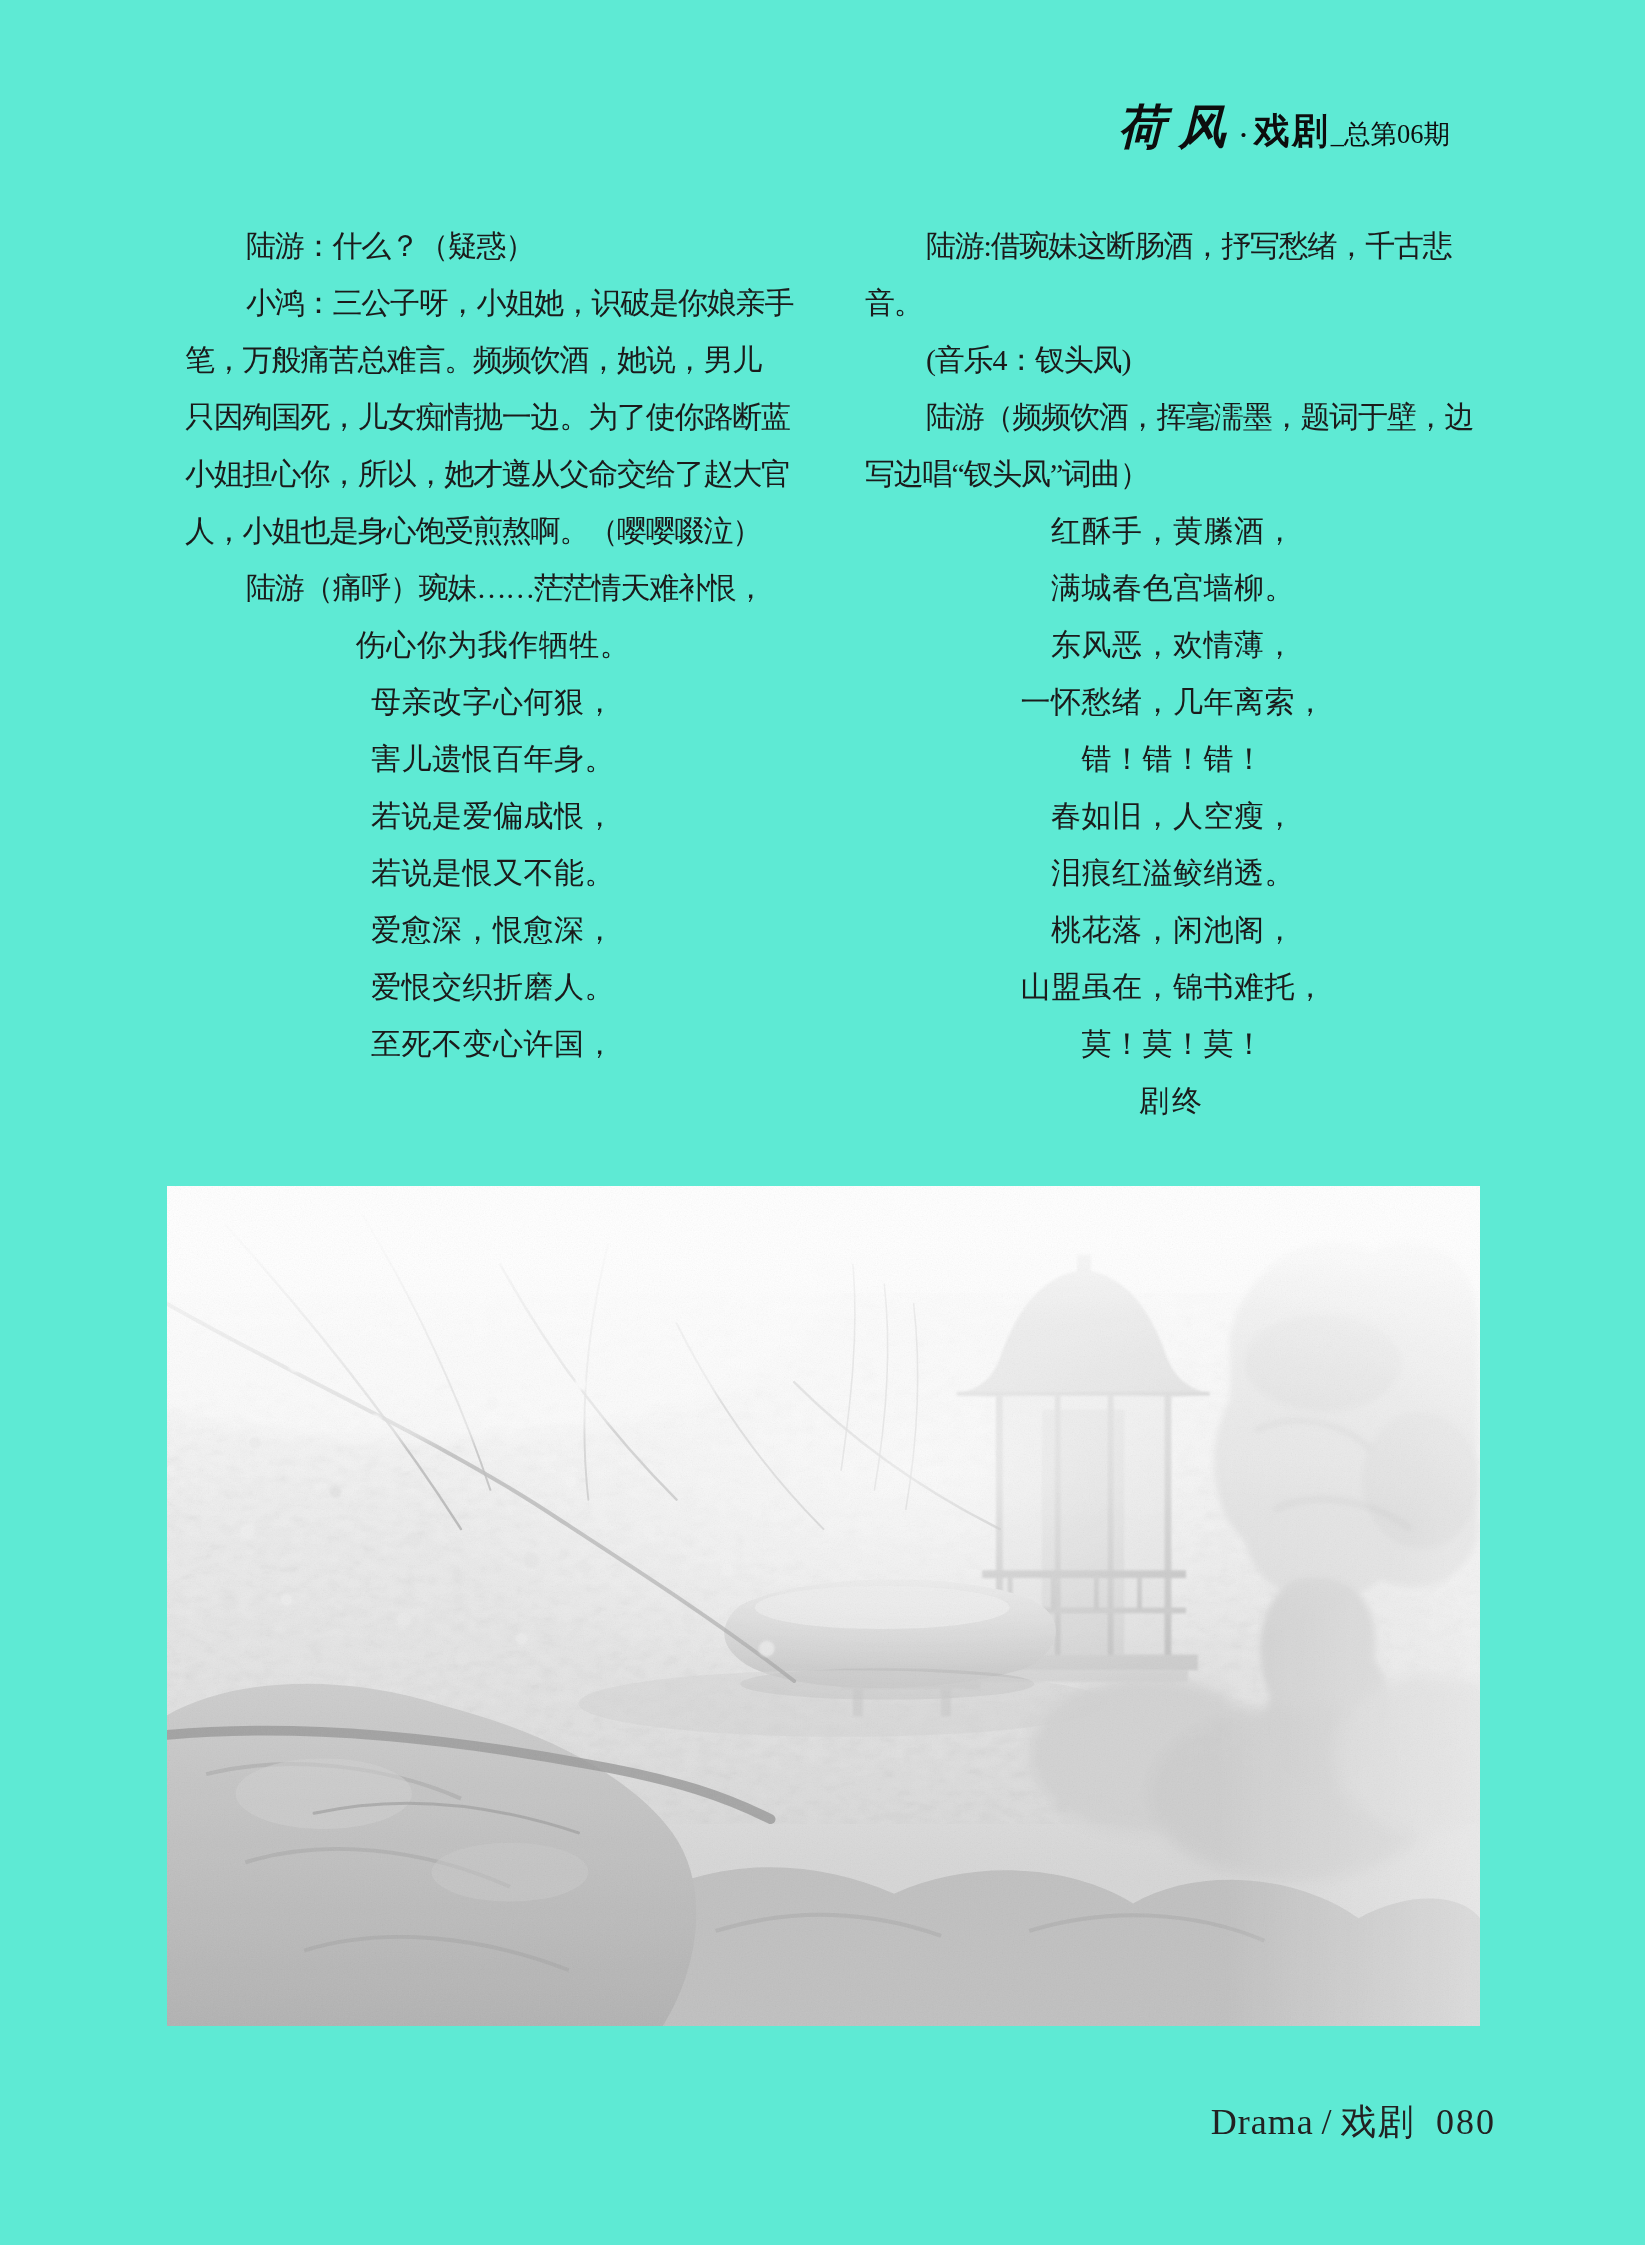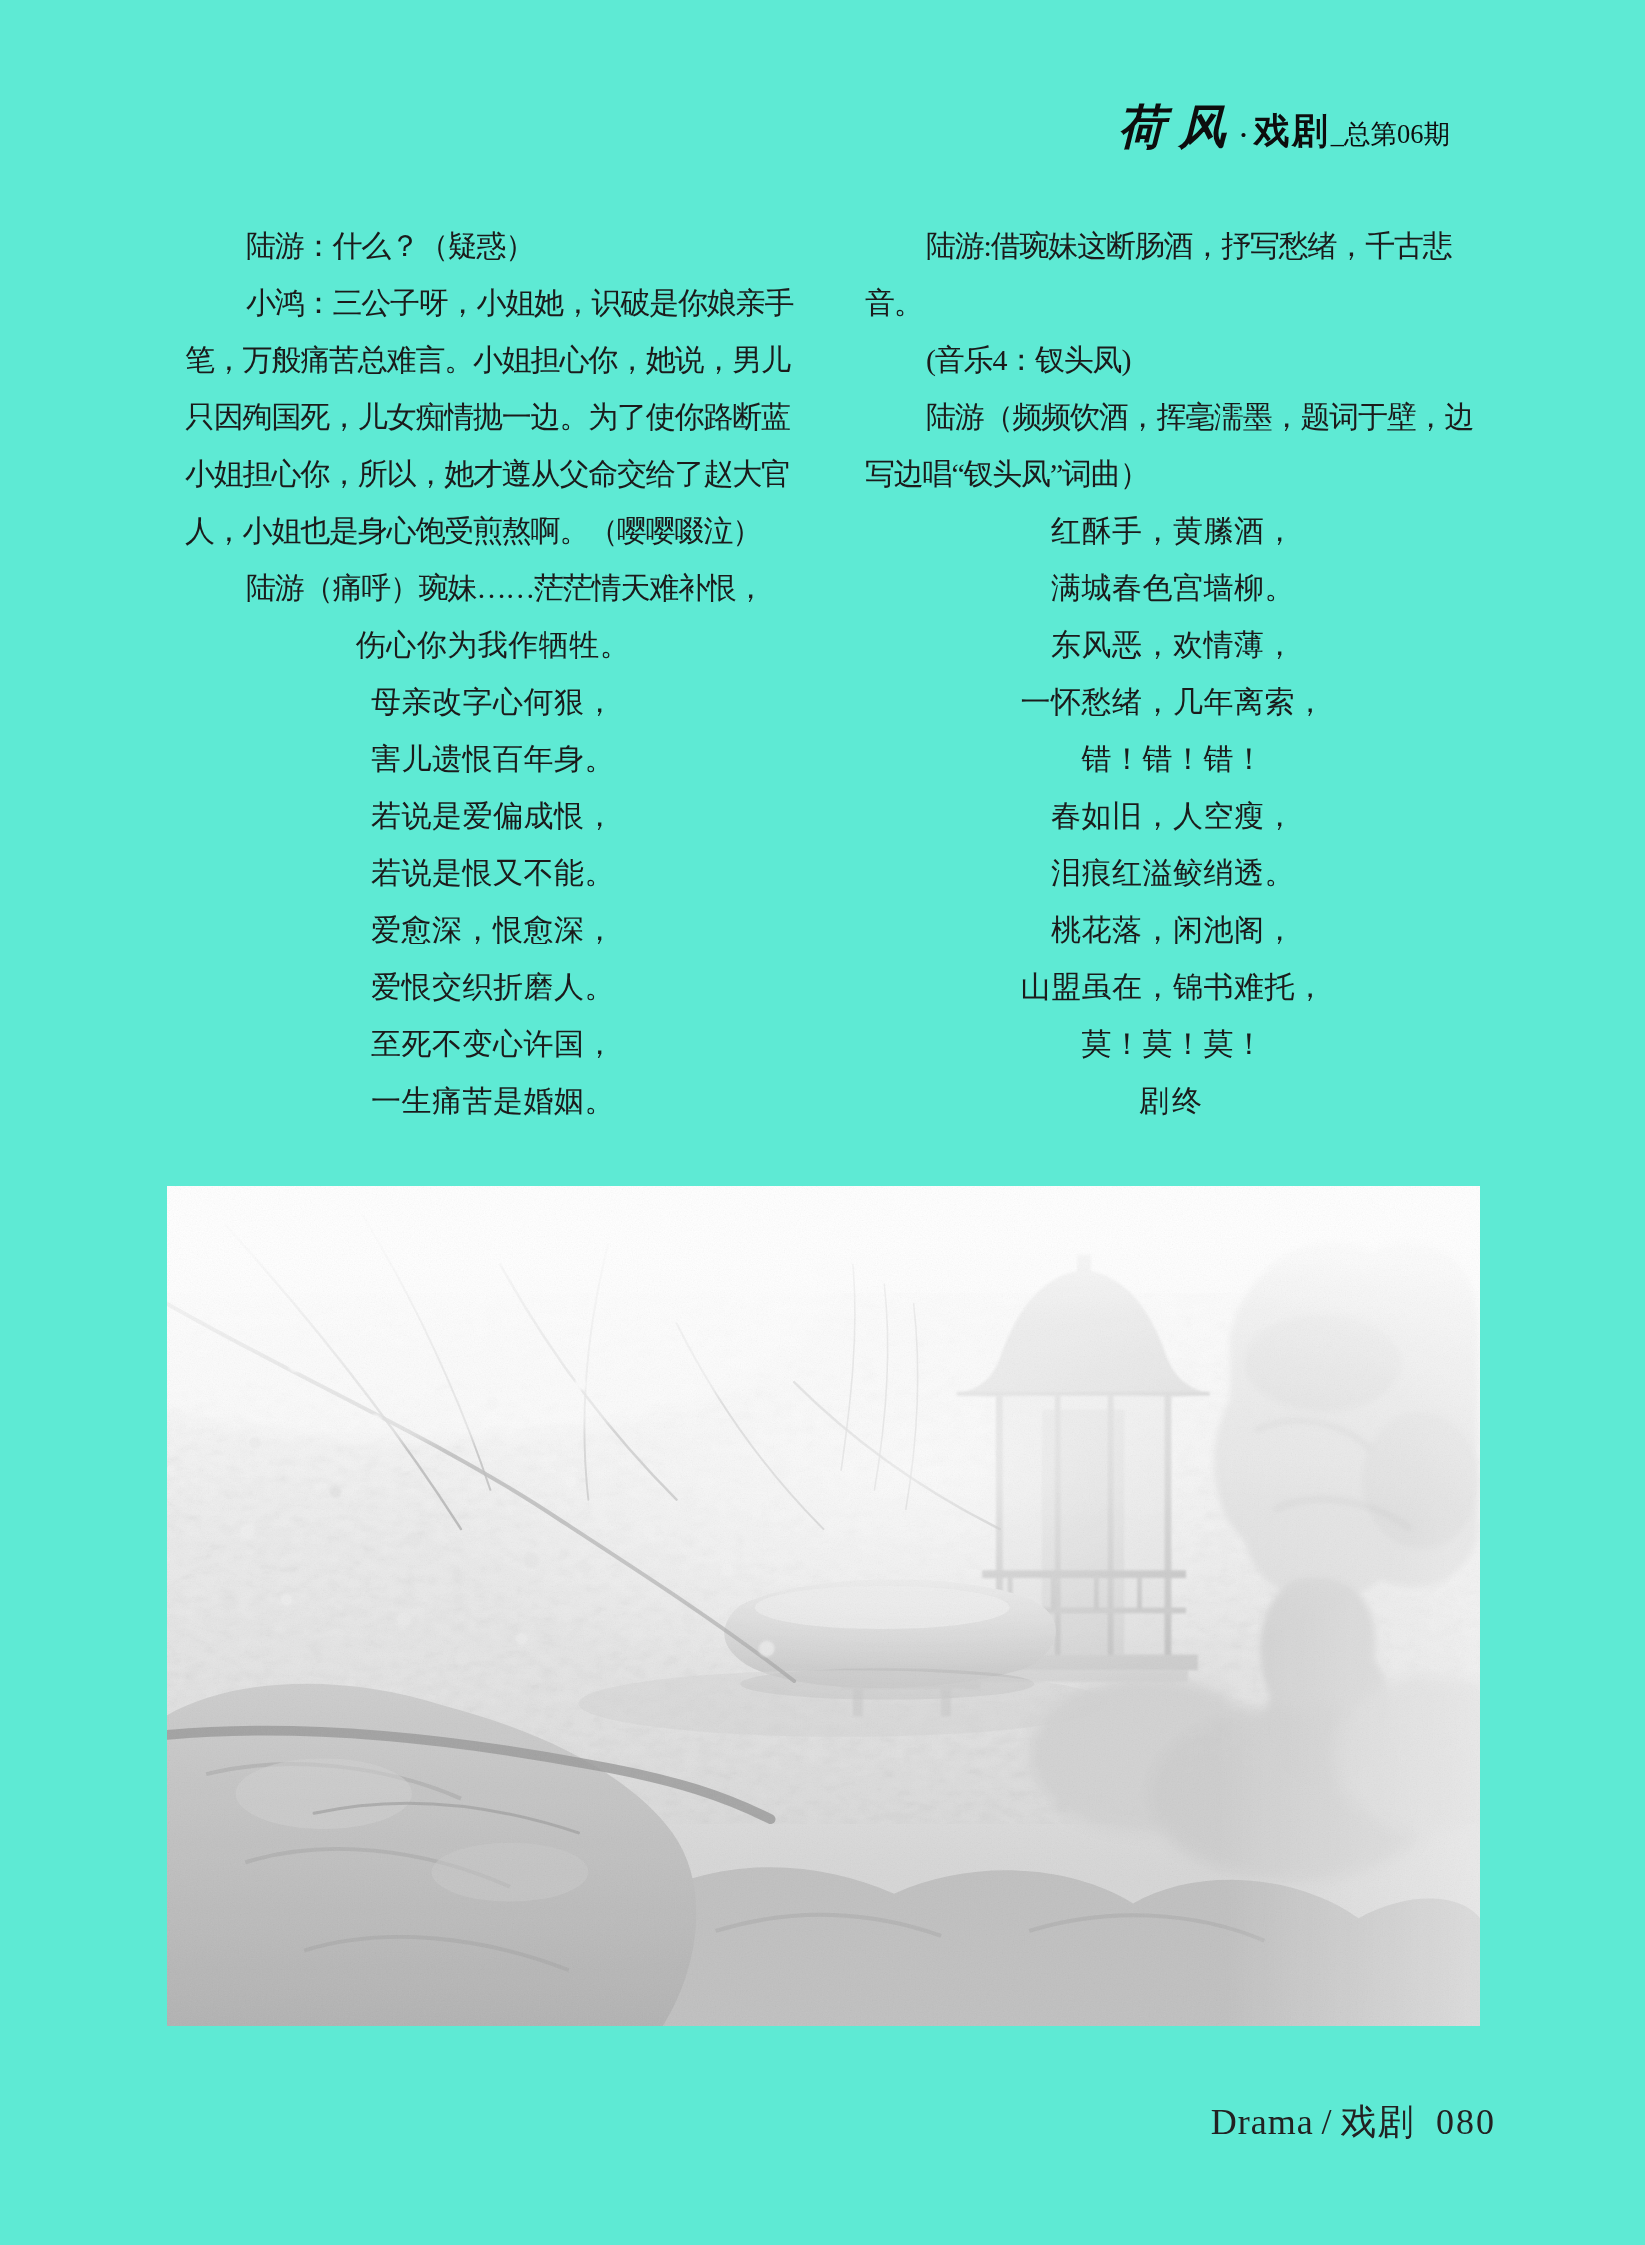--- a/index.html
+++ b/index.html
@@ -64,34 +64,33 @@
     <span class="brand">荷风</span>
     <span class="hsep">·</span>
     <span class="section">戏剧</span>
     <span class="issue">_总第06期</span>
   </div>
 
   <div class="columns">
     <div class="col">
       <div class="line indent">陆游：什么？（疑惑）</div>
       <div class="line indent">小鸿：三公子呀，小姐她，识破是你娘亲手</div>
-      <div class="line">笔，万般痛苦总难言。小姐担心你，她说，男儿</div>
+      <div class="line">笔，万般痛苦总难言。频频饮酒，她说，男儿</div>
       <div class="line">只因殉国死，儿女痴情抛一边。为了使你路断蓝</div>
       <div class="line">小姐担心你，所以，她才遵从父命交给了赵大官</div>
       <div class="line">人，小姐也是身心饱受煎熬啊。（嘤嘤啜泣）</div>
       <div class="line indent">陆游（痛呼）琬妹……茫茫情天难补恨，</div>
       <div class="line center">伤心你为我作牺牲。</div>
       <div class="line center">母亲改字心何狠，</div>
       <div class="line center">害儿遗恨百年身。</div>
       <div class="line center">若说是爱偏成恨，</div>
       <div class="line center">若说是恨又不能。</div>
       <div class="line center">爱愈深，恨愈深，</div>
       <div class="line center">爱恨交织折磨人。</div>
       <div class="line center">至死不变心许国，</div>
-      <div class="line center">一生痛苦是婚姻。</div>
     </div>
     <div class="col">
       <div class="line indent">陆游:借琬妹这断肠酒，抒写愁绪，千古悲</div>
       <div class="line">音。</div>
       <div class="line indent">(音乐4：钗头凤)</div>
       <div class="line indent">陆游（频频饮酒，挥毫濡墨，题词于壁，边</div>
       <div class="line">写边唱“钗头凤”词曲）</div>
       <div class="line center">红酥手，黄縢酒，</div>
       <div class="line center">满城春色宫墙柳。</div>
       <div class="line center">东风恶，欢情薄，</div>

